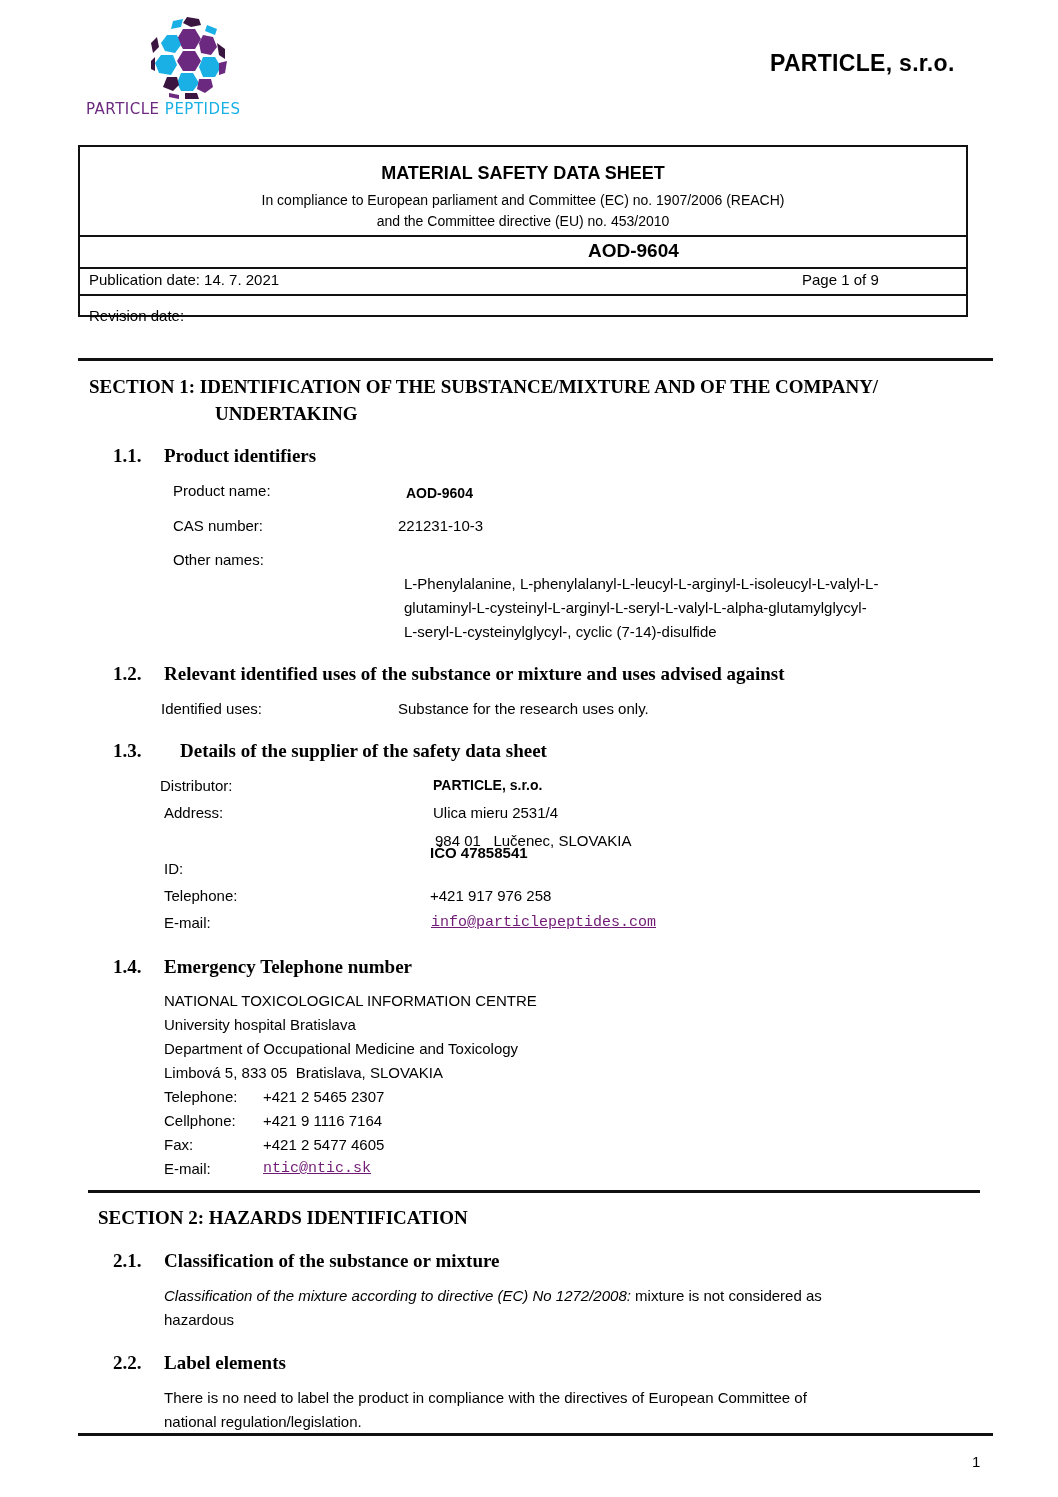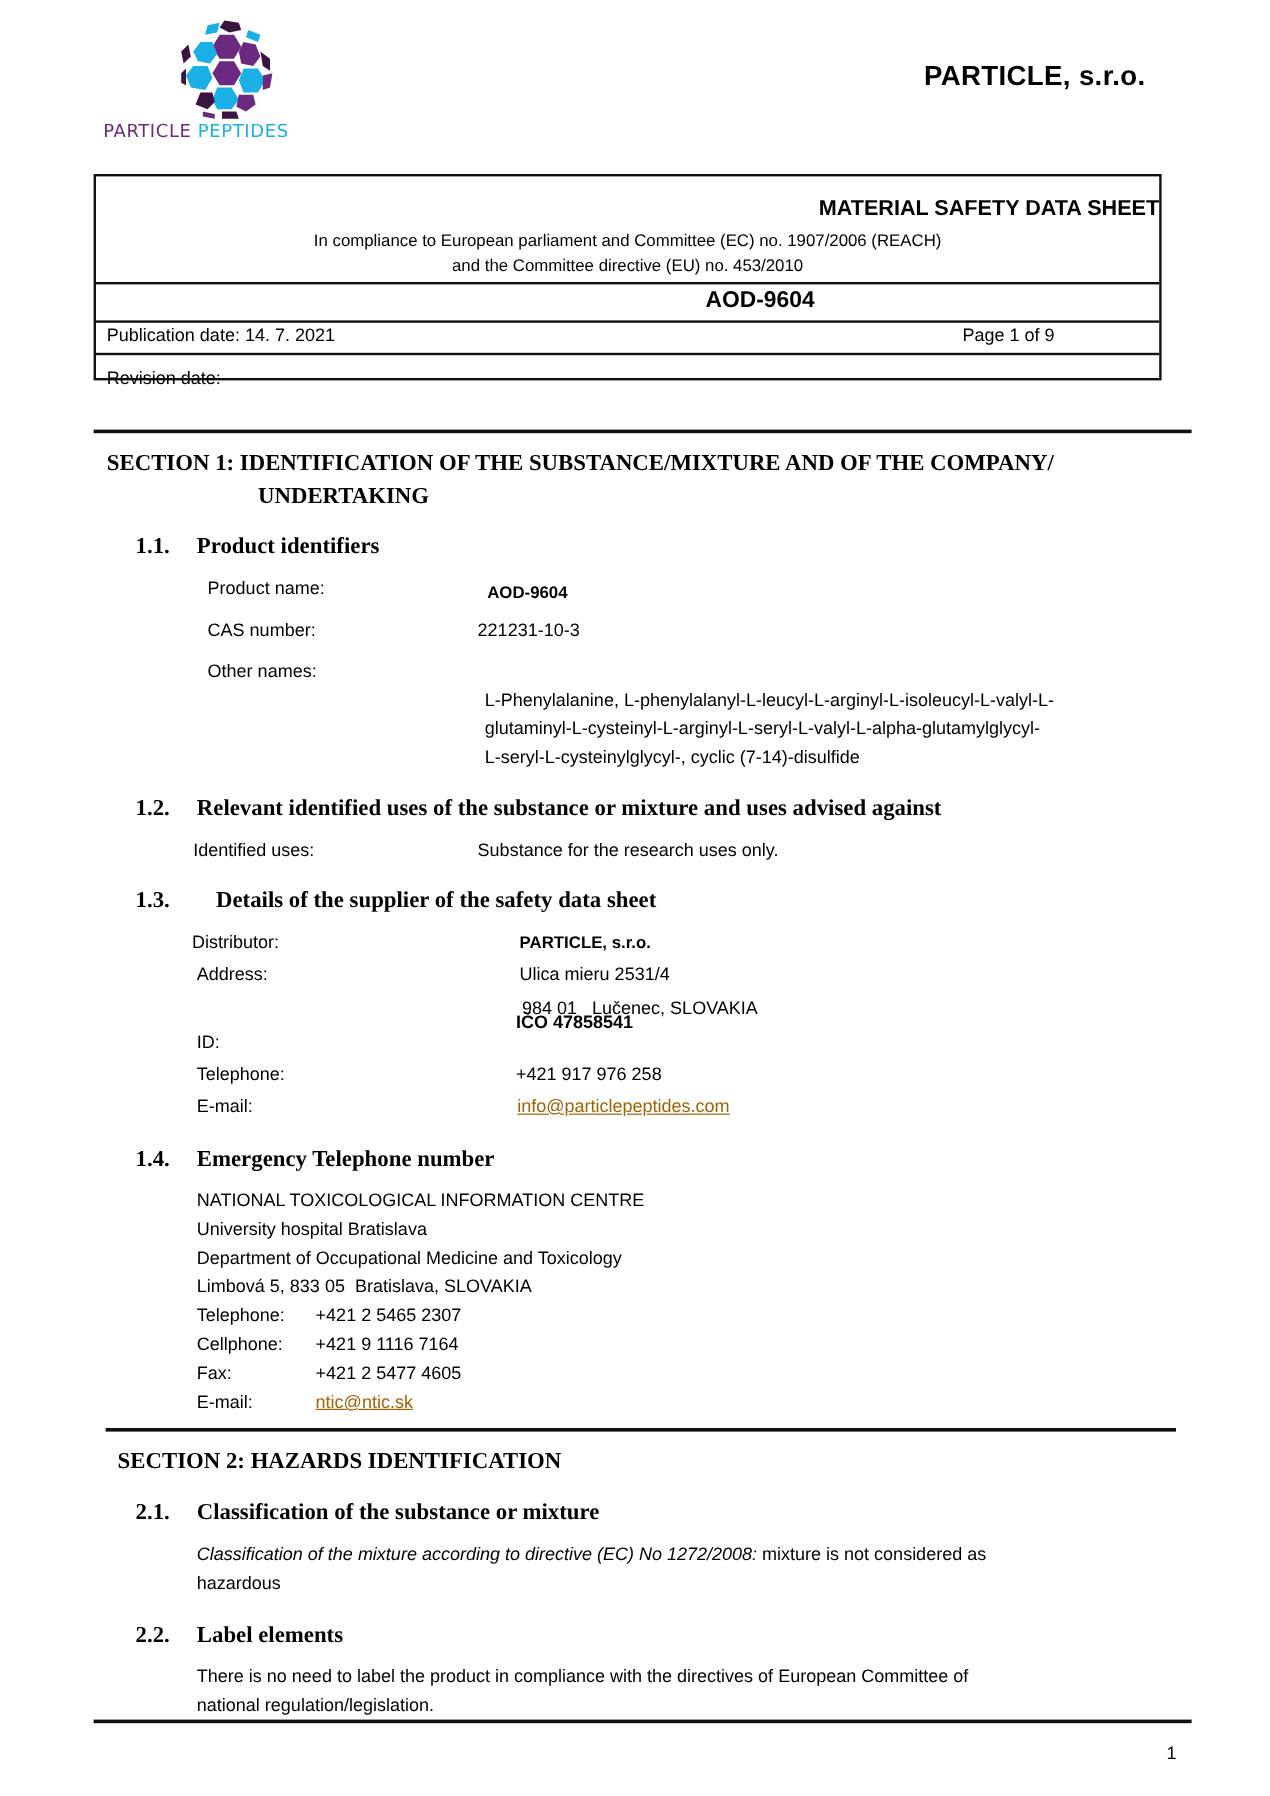--- a/index.html
+++ b/index.html
@@ -11,34 +11,34 @@
   .logo-text .p1 { color: #6b2a7f; }
   .logo-text .p2 { color: #1ab0e6; margin-top: 33px; }
   .company-top { left: 770px; top: 50px; font-size: 23px; font-weight: bold; letter-spacing: 0.3px; }
 
   .hdr-box { left: 78px; top: 145px; width: 890px; height: 172px; border: 2.5px solid #111; box-sizing: border-box; }
   .hdr-row { position: absolute; left: 0; right: 0; border-bottom: 2px solid #111; }
   .r1 { top: 0; height: 88px; }
   .r2 { top: 88px; height: 32px; }
   .r3 { top: 120px; height: 27px; }
   .r4 { top: 147px; height: 22px; border-bottom: none; }
-  .msds-title { position: absolute; top: 16px; width: 100%; text-align: right; font-size: 18px; font-weight: bold; }
+  .msds-title { position: absolute; top: 16px; width: 100%; text-align: center; font-size: 18px; font-weight: bold; }
   .msds-sub { position: absolute; width: 100%; text-align: center; font-size: 14px; }
   .sub1 { top: 45px; } .sub2 { top: 66px; }
   .prod-code { position: absolute; left: 508px; top: 5px; font-size: 19px; font-weight: bold; }
   .pub-date { position: absolute; left: 9px; top: 4px; font-size: 15px; }
   .page-no { position: absolute; left: 722px; top: 4px; font-size: 15px; }
   .rev-date { position: absolute; left: 9px; top: 1px; font-size: 15px; margin-top: 12px; }
 
   .rule { left: 78px; width: 915px; height: 3px; background: #111; }
   .sec-h { font-family: "Liberation Serif", serif; font-weight: bold; font-size: 19px; }
   .sub-h { font-family: "Liberation Serif", serif; font-weight: bold; font-size: 19px; }
   .txt { font-size: 15px; white-space: nowrap; }
   .bold { font-weight: bold; }
-  .link { color: #a16207; text-decoration: underline; }
+  .link { color: #701a75; text-decoration: underline; font-family: Liberation Mono, monospace; }
   .ital { font-style: italic; }
   .para { font-size: 15px; line-height: 24px; }
 </style>
 </head>
 <body>
 
 <div class="abs logo">
   <svg width="210" height="90" viewBox="0 0 210 90">
     <g transform="translate(105,45)">
       <circle r="40" fill="#ffffff"></circle>

